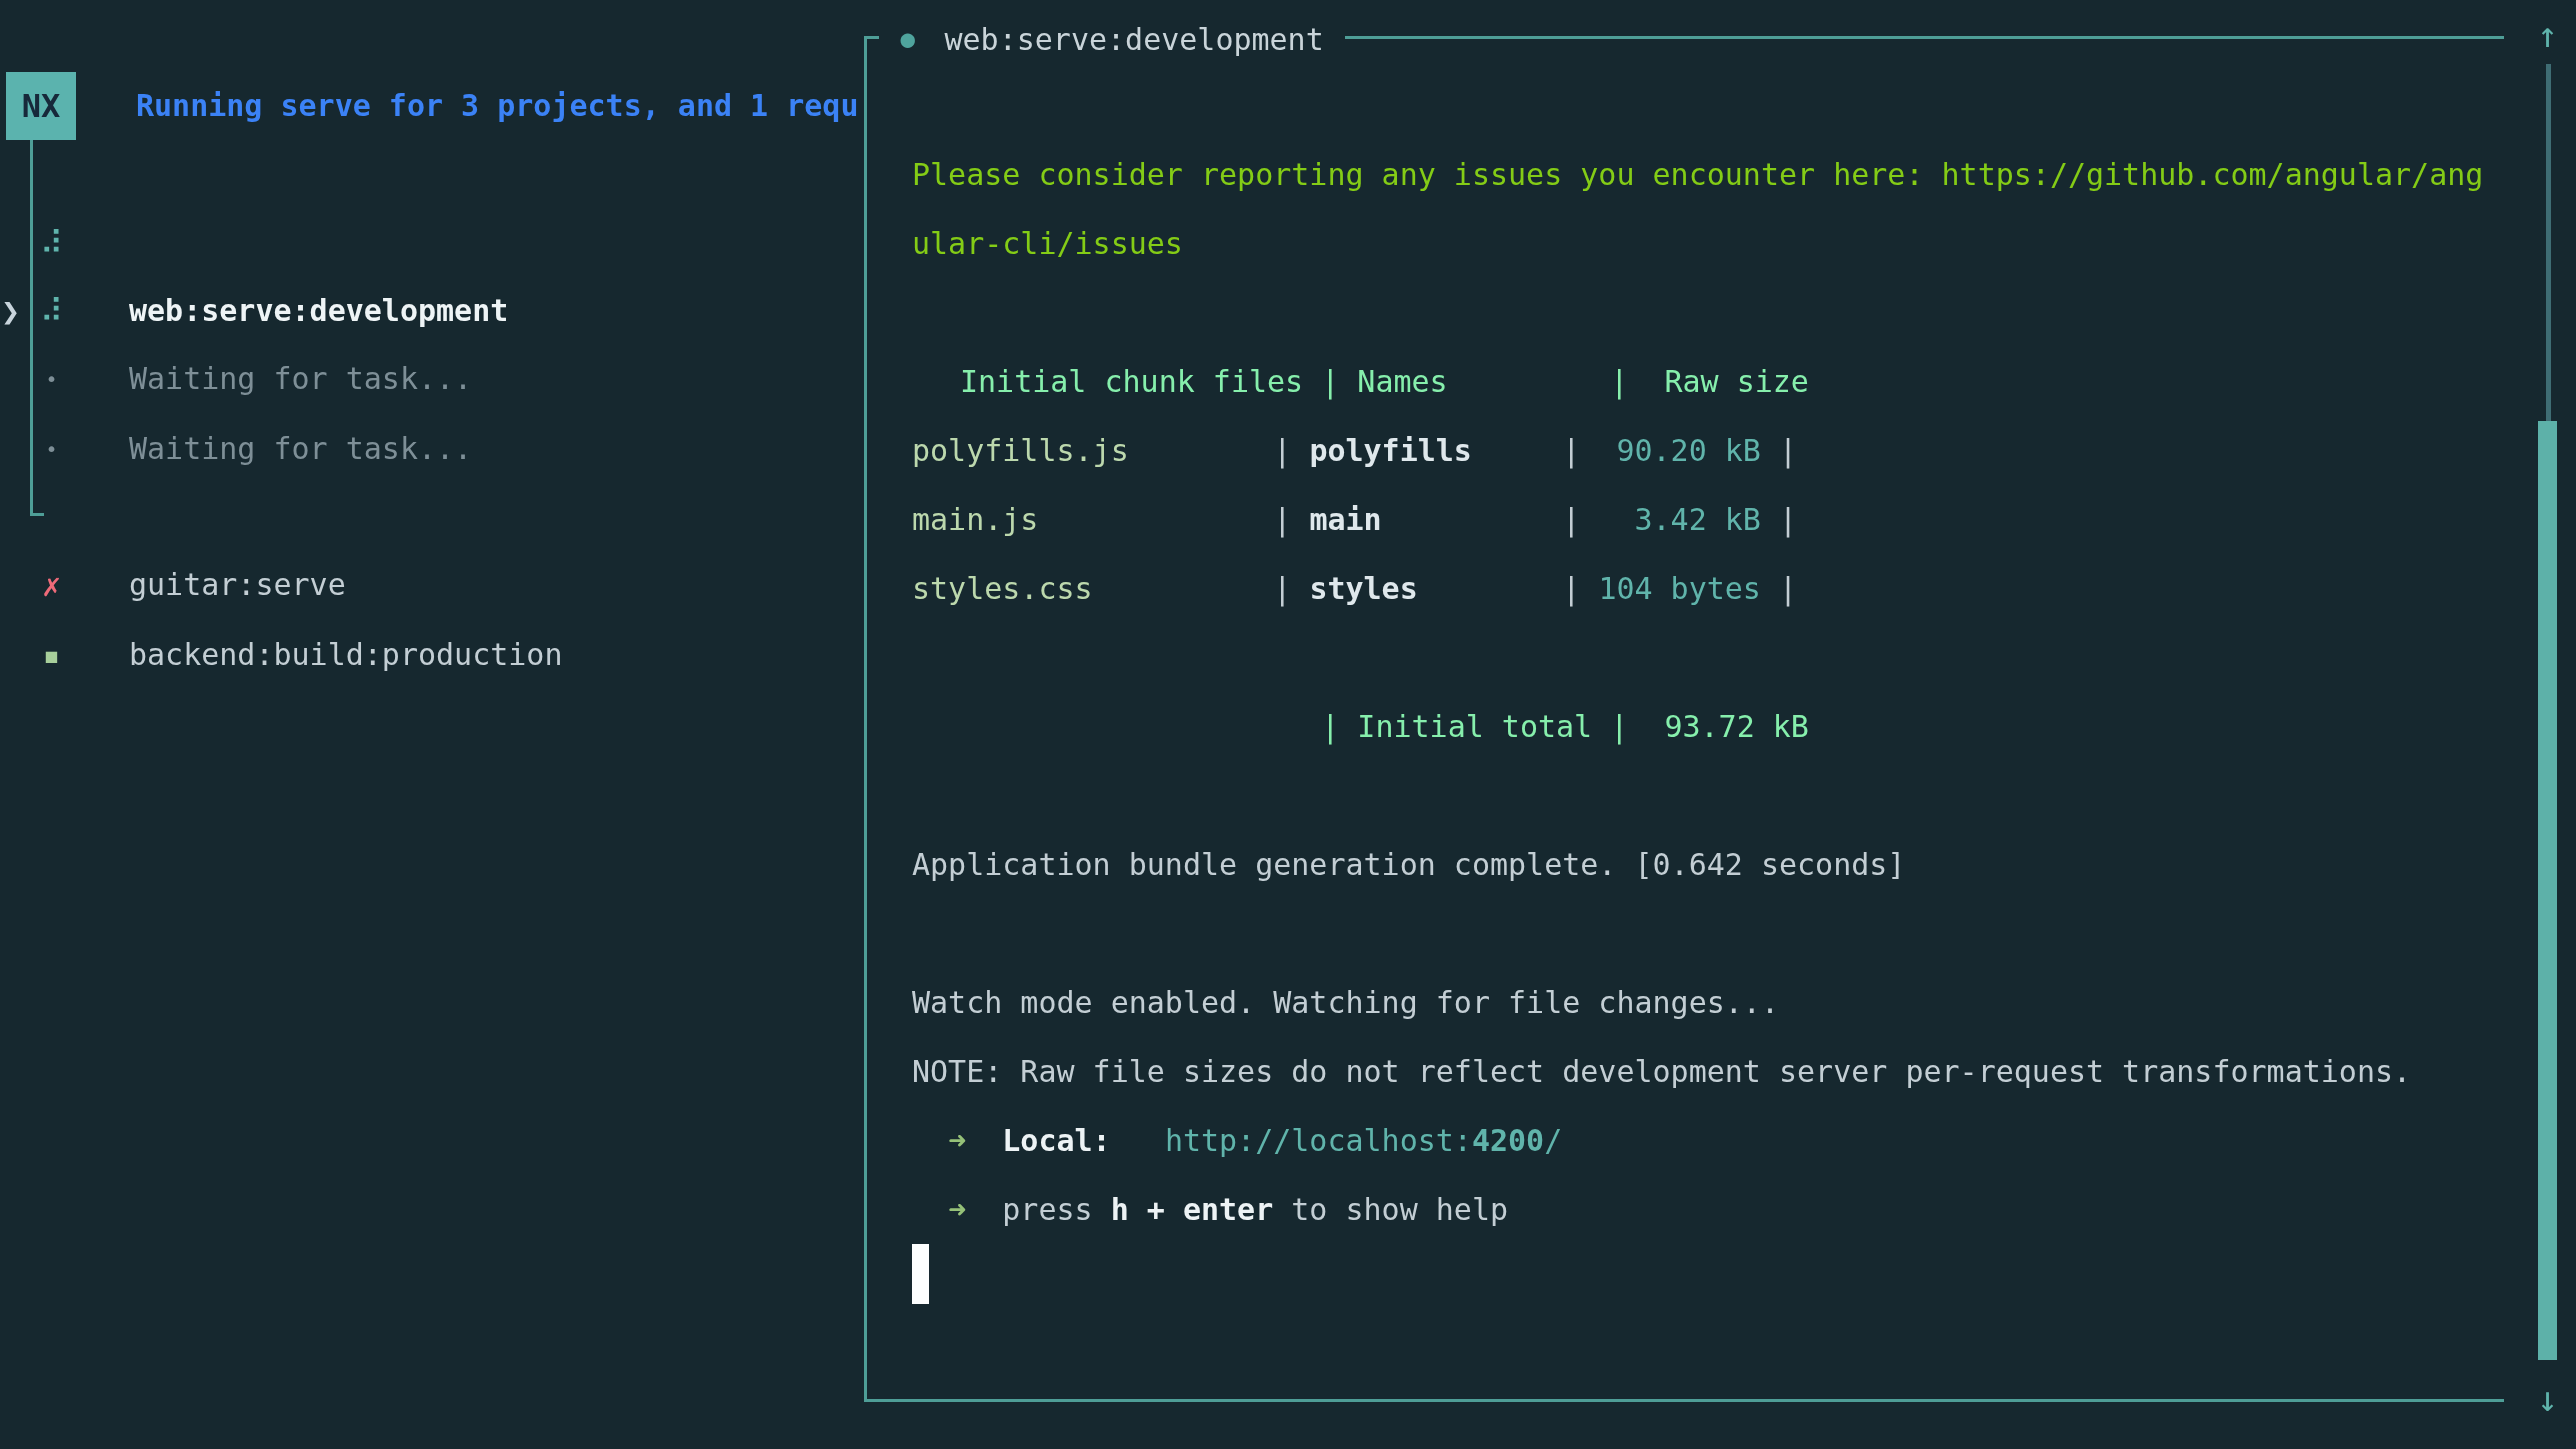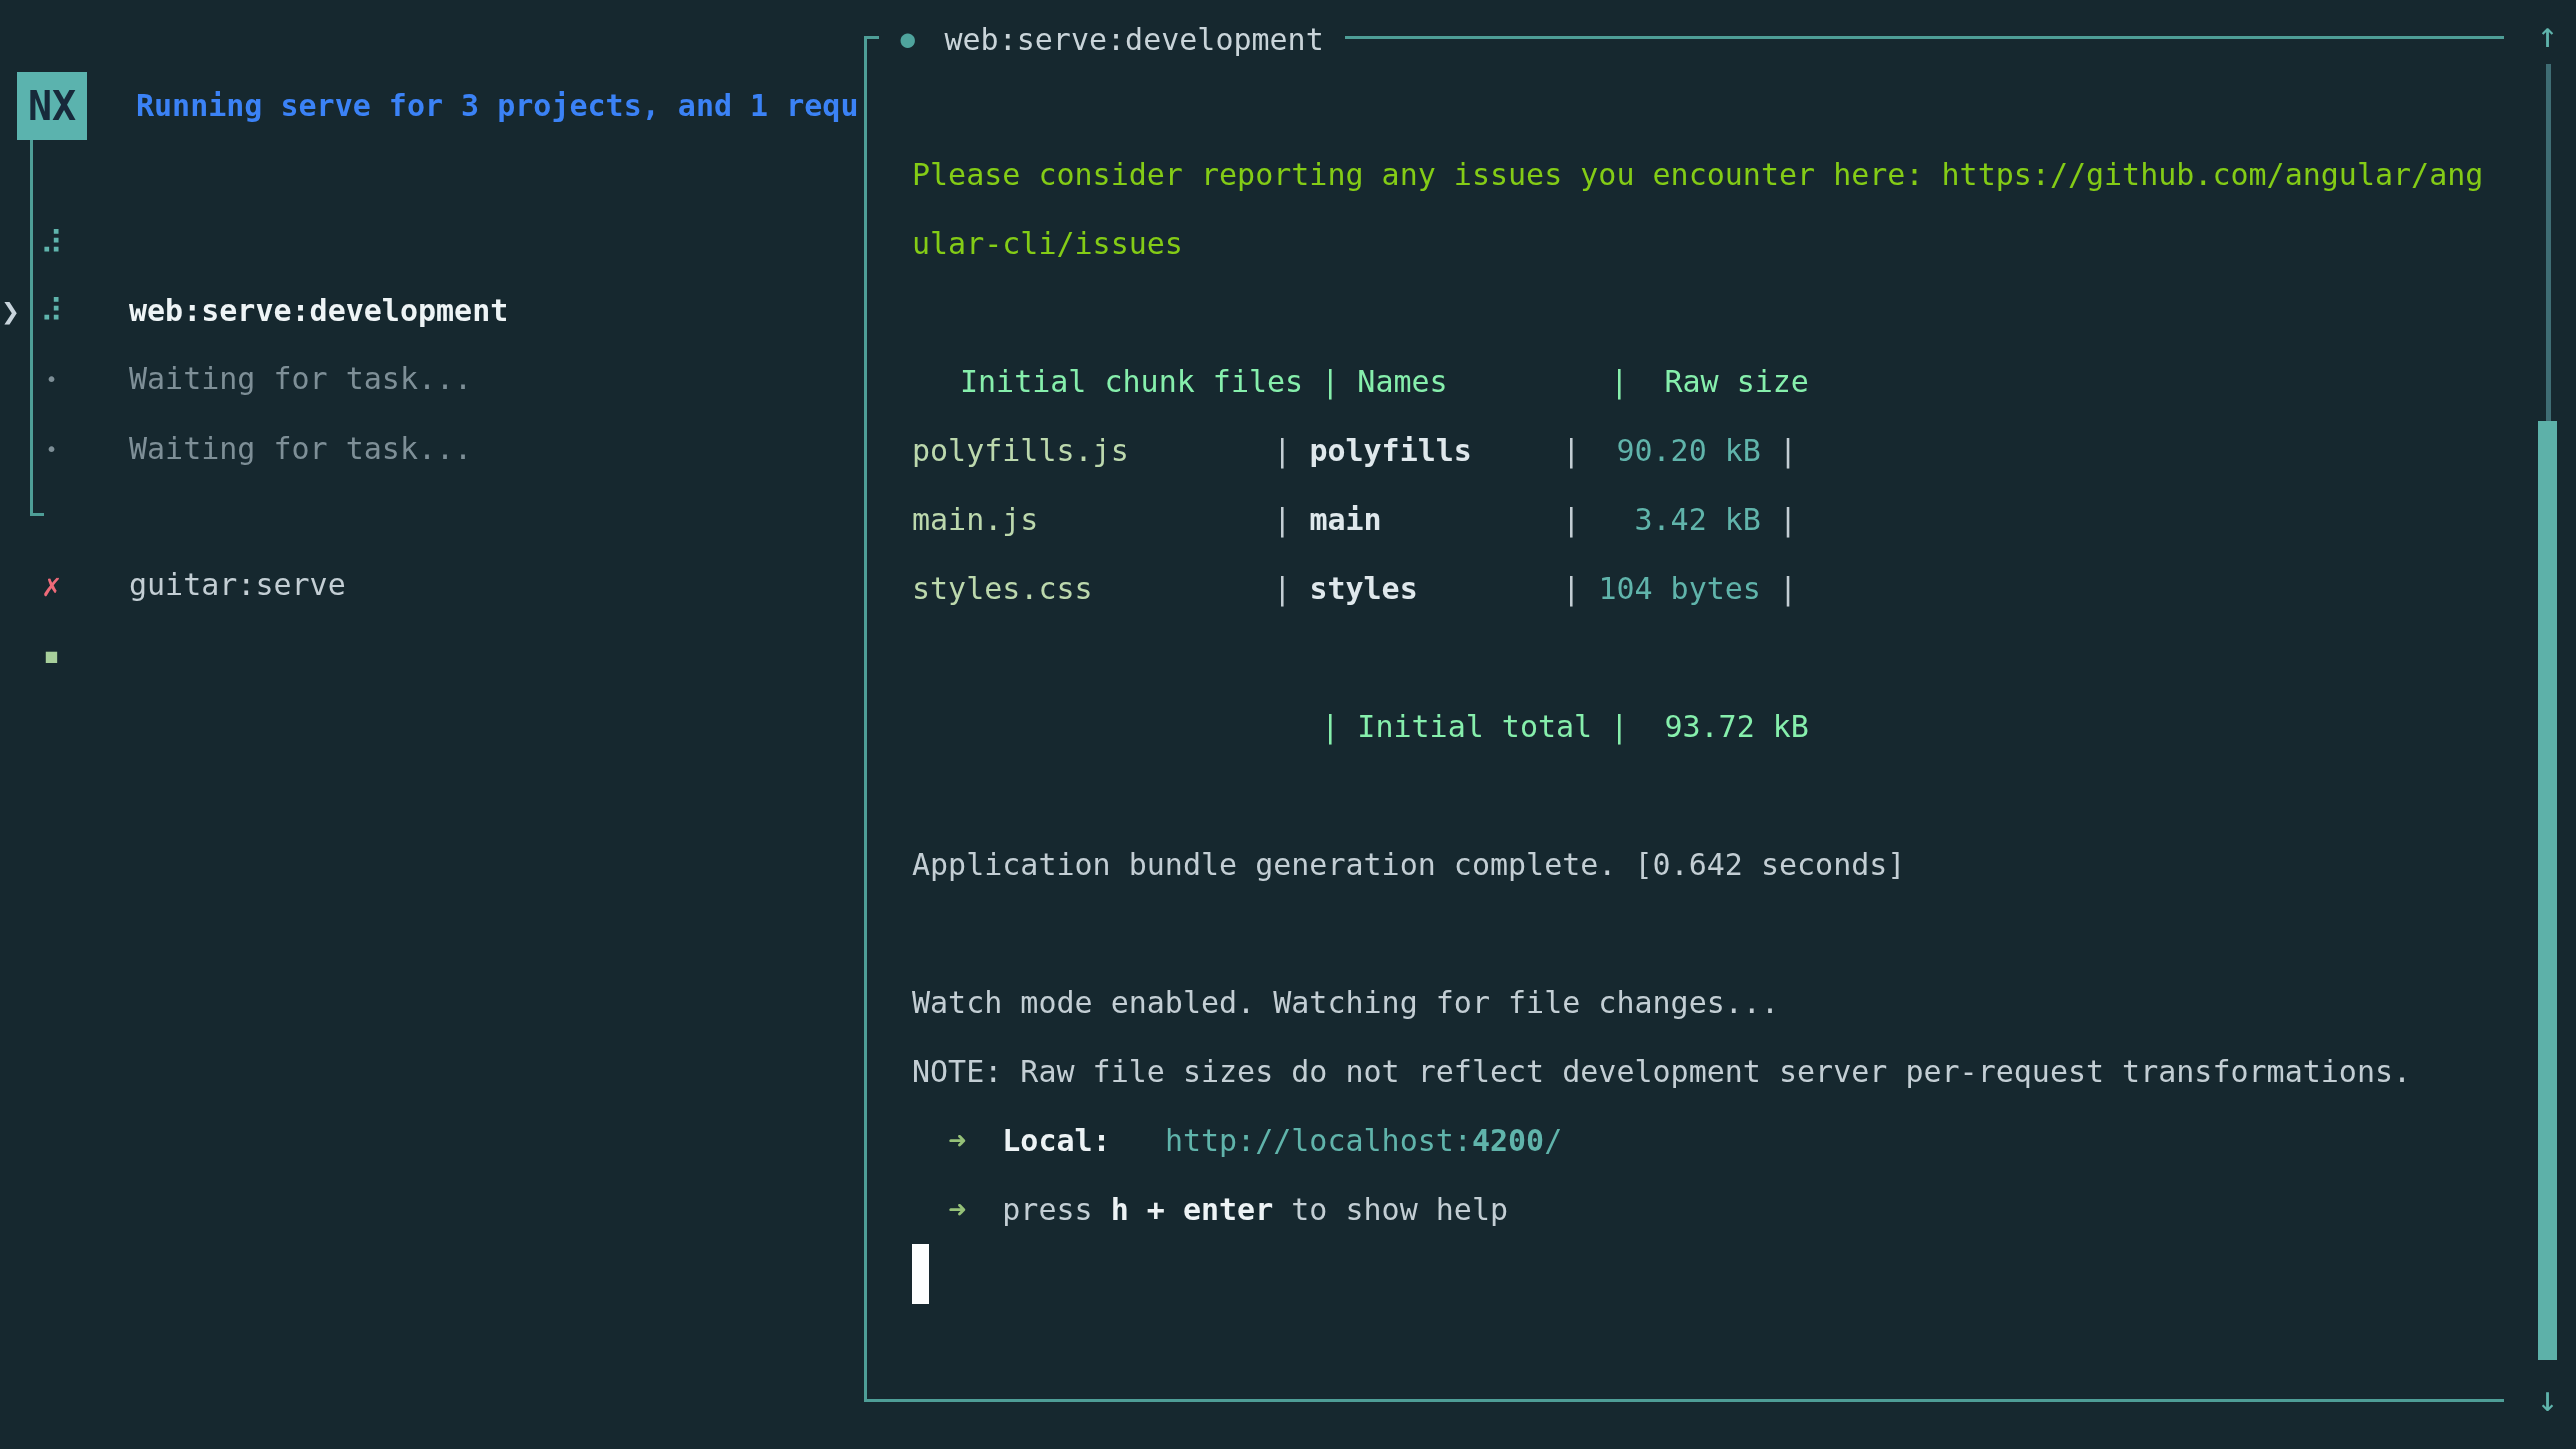--- a/index.html
+++ b/index.html
@@ -10,22 +10,22 @@
     font-size:30px;
     color:#c3ced4;
     position:relative;
     overflow:hidden;
   }
   .screen { position:absolute; inset:0; }
 
   
   .sidebar { position:absolute; left:0; top:0; width:864px; height:1449px; }
   .nx-badge {
-    position:absolute; left:17px; top:72px; width:70px; height:68px;
-    background:#5bb3ae; color:#17293a; font-weight:bold; font-size:40px;
+    position:absolute; left:6px; top:72px; width:70px; height:68px;
+    background:#5bb3ae; color:#17293a; font-weight:bold; font-size:32px;
     display:flex; align-items:center; justify-content:center;
   }
   .app-title {
     position:absolute; left:136px; top:72px; height:68px; line-height:68px;
     width:730px; overflow:hidden; white-space:nowrap;
     font-weight:bold; color:#3b82f6;
   }
   .tree-line {
     position:absolute; left:29.5px; top:140px; width:14.8px; height:376px;
     border-left:3.4px solid #4e9e97; border-bottom:3.4px solid #4e9e97;
@@ -137,20 +137,21 @@
       <span class="task-label">Waiting for task...</span>
     </div>
 
     <div class="task-row" style="top:551px">
       <span class="task-icon icon-cross">✗</span>
       <span class="task-label">guitar:serve</span>
     </div>
 
     <div class="task-row" style="top:621px">
       <span class="task-icon icon-square">■</span>
+      <span class="task-label">backend:build:production</span>
     </div>
 
   </aside>
 
   <section class="panel">
     <div class="panel-title">
       <span class="status-dot">●</span><span class="title-label">web:serve:development</span>
     </div>
     <div class="terminal"><div class="tline">&nbsp;</div><div class="tline"><span class="seg-yellow">Please consider reporting any issues you encounter here: https://github.com/angular/ang</span></div><div class="tline"><span class="seg-yellow">ular-cli/issues</span></div><div class="tline">&nbsp;</div><div class="tline"><span class="seg-hdr">Initial chunk files | Names         |  Raw size</span></div><div class="tline"><span class="seg-green">polyfills.js</span><span class="seg-plain">        | </span><span class="seg-name">polyfills</span><span class="seg-plain">     |  </span><span class="seg-size">90.20 kB</span><span class="seg-plain"> |</span></div><div class="tline"><span class="seg-green">main.js</span><span class="seg-plain">             | </span><span class="seg-name">main</span><span class="seg-plain">          |   </span><span class="seg-size">3.42 kB</span><span class="seg-plain"> |</span></div><div class="tline"><span class="seg-green">styles.css</span><span class="seg-plain">          | </span><span class="seg-name">styles</span><span class="seg-plain">        | </span><span class="seg-size">104 bytes</span><span class="seg-plain"> |</span></div><div class="tline">&nbsp;</div><div class="tline"><span class="seg-hdr">                    | Initial total |  93.72 kB</span></div><div class="tline">&nbsp;</div><div class="tline"><span class="seg-plain">Application bundle generation complete. [0.642 seconds]</span></div><div class="tline">&nbsp;</div><div class="tline"><span class="seg-plain">Watch mode enabled. Watching for file changes...</span></div><div class="tline"><span class="seg-plain">NOTE: Raw file sizes do not reflect development server per-request transformations.</span></div><div class="tline"><span class="seg-plain">  </span><span class="seg-arrow">➜</span><span class="seg-plain">  </span><span class="seg-bold">Local:</span><span class="seg-plain">   </span><span class="seg-teal">http://localhost:</span><span class="seg-tealbold">4200</span><span class="seg-teal">/</span></div><div class="tline"><span class="seg-plain">  </span><span class="seg-arrow">➜</span><span class="seg-plain">  </span><span class="seg-plain">press </span><span class="seg-bold">h + enter</span><span class="seg-plain"> to show help</span></div><div class="tline"><span class="cursor"></span></div></div>
   </section>

